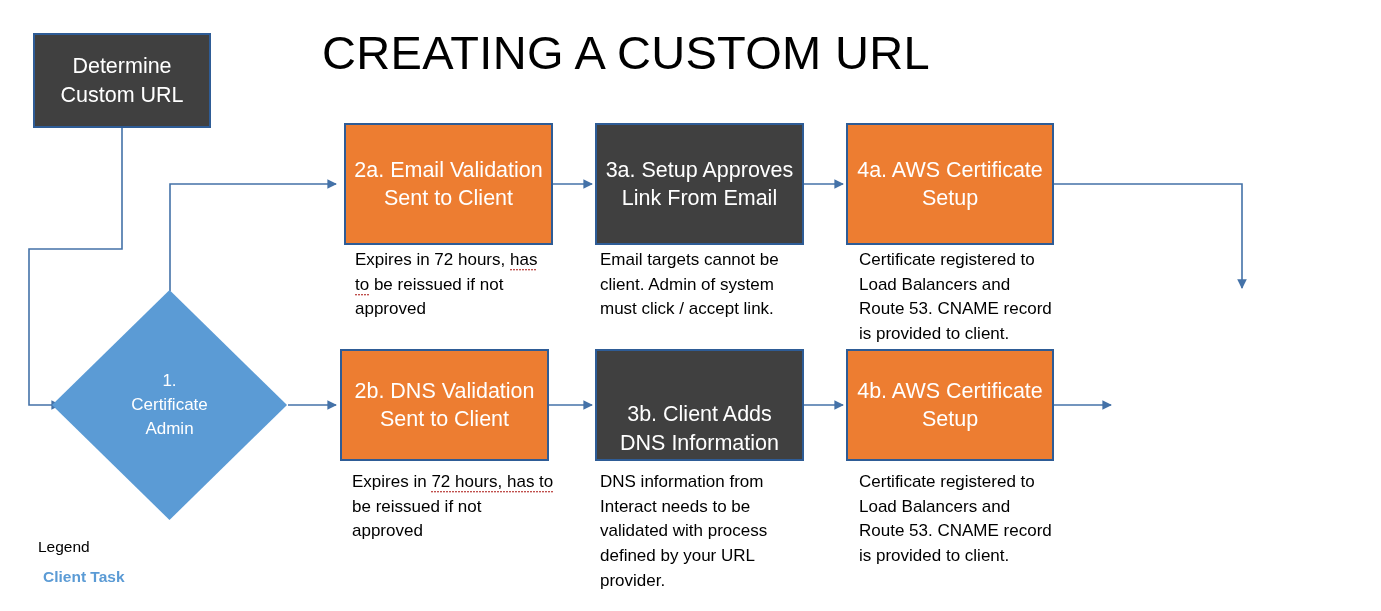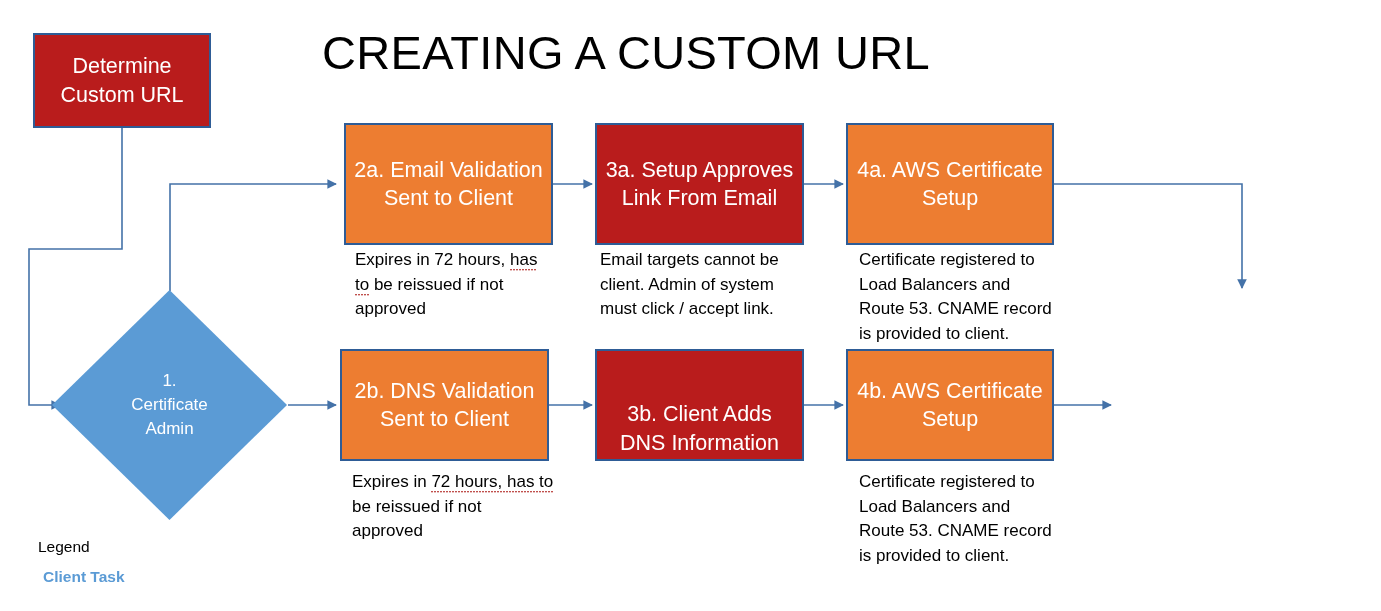--- a/index.html
+++ b/index.html
@@ -50,21 +50,21 @@
     display: flex;
     align-items: center;
     justify-content: center;
     text-align: center;
     color: #ffffff;
     font-size: 21.5px;
     line-height: 1.32;
     padding: 2px 6px;
     border: 2px solid #2E5C96;
   }
-  .node.blue  { background: #b91c1c; }
+  .node.blue  { background: #404040; }
   .node.orange{ background: #ED7D31; }
 
   .node-text { display: block; width: 100%; }
 
   
   .diamond-wrap {
     position: absolute;
     left: 52px;
     top: 290px;
     width: 235px;
@@ -196,20 +196,21 @@
   </div>
 
   <div class="caption" style="left:600px; top:248px; width:210px;">Email targets cannot be client.  Admin of system must click / accept link.</div>
 
   <div class="caption" style="left:859px; top:248px; width:200px;">Certificate registered to Load Balancers and Route 53.  CNAME record is provided to client.</div>
 
   <div class="caption" style="left:352px; top:470px; width:205px;">
     <span>Expires in </span><span class="sp">72 hours, has to</span><span> be reissued if not approved</span>
   </div>
 
+  <div class="caption" style="left:600px; top:470px; width:190px;">DNS information from Interact needs to be validated with process defined by your URL provider.</div>
 
   <div class="caption" style="left:859px; top:470px; width:200px;">Certificate registered to Load Balancers and Route 53.  CNAME record is provided to client.</div>
 
   <div class="legend">
     <div class="legend-title">Legend</div>
     <div class="legend-client" style="margin-top:7px; margin-left:5px;">Client Task</div>
     <div class="legend-interact" style="margin-left:5px;">Interact Task</div>
   </div>
 
 </div>

